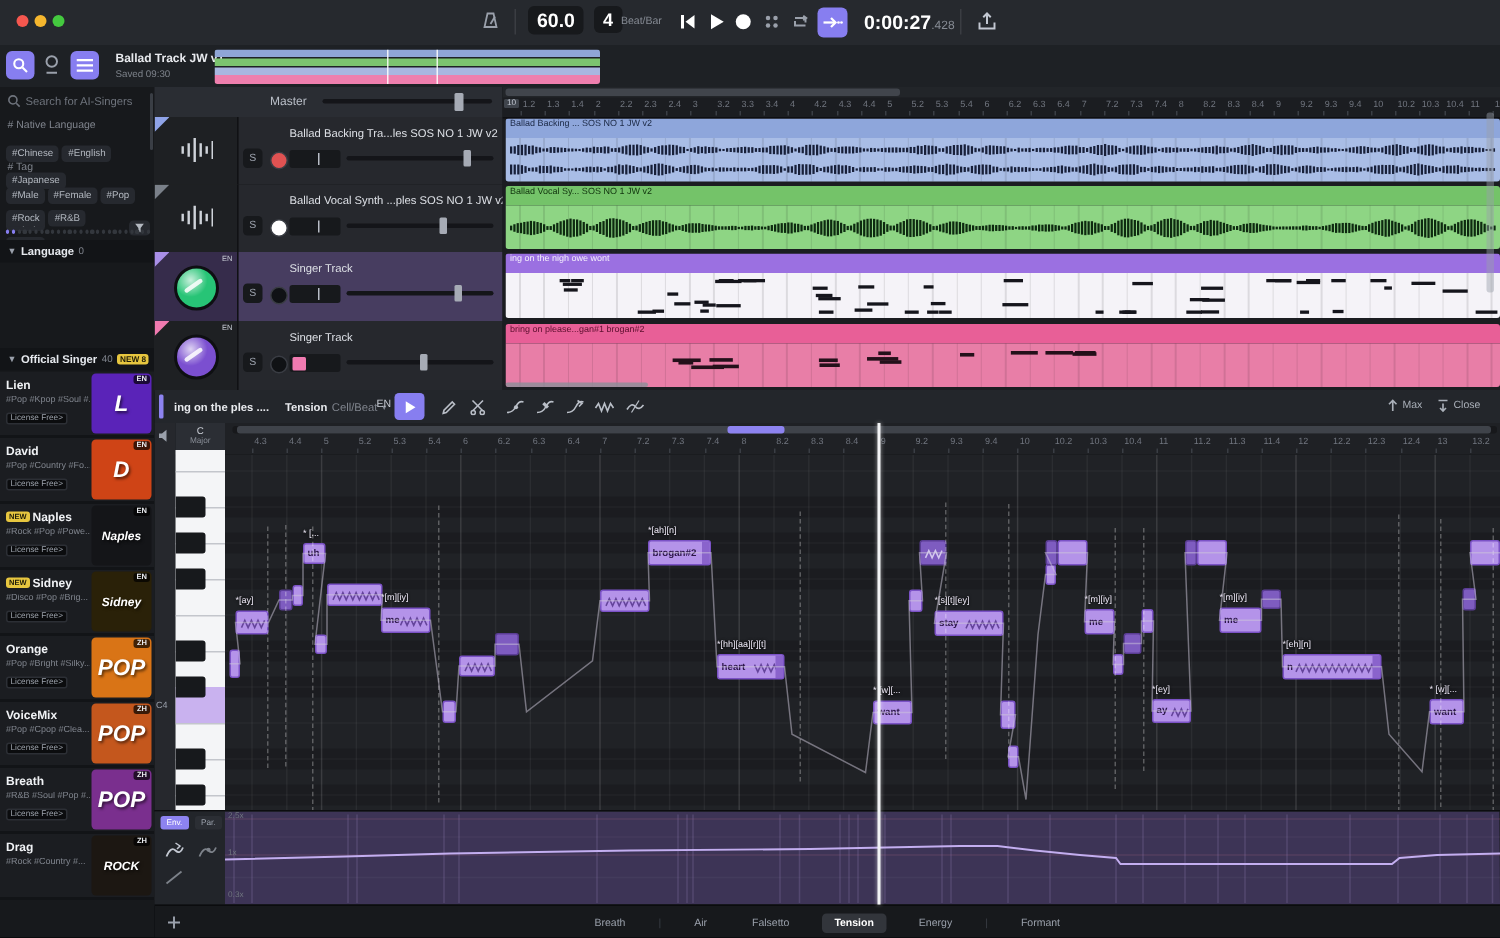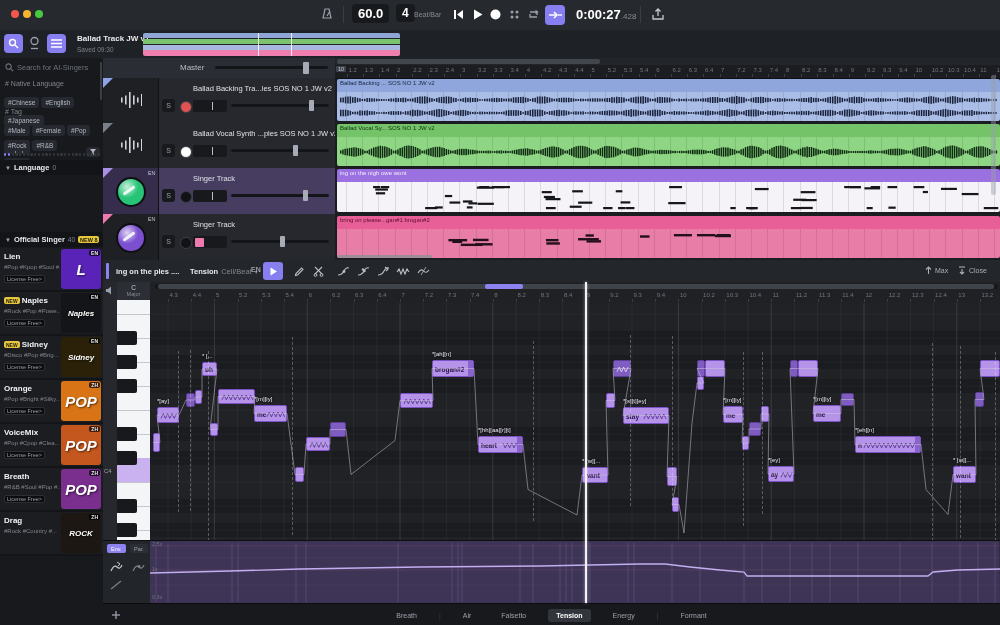--- a/index.html
+++ b/index.html
@@ -247,20 +247,31 @@
     </div>
     <div class="abs" id="singers" style="left:0;top:190px;width:103px">
         <div class="singer">
           <div class="row" style="position: absolute; left: 4px; top: 4px;">
             <span class="nm">Lien</span>
           </div>
           <div class="tg" style="position: absolute; left: 4px; top: 16px;">#Pop #Kpop #Soul #...</div>
           <span class="lic" style="position: absolute; left: 4px; top: 27px;">License Free&gt;</span>
           <div class="art" style="background: rgb(90, 35, 184); font-size: 15px;">
             <span style="text-shadow: rgba(0, 0, 0, 0.6) 1px 1px 2px;">L</span>
+            <span class="artbadge">EN</span>
+          </div>
+        </div>
+        <div class="singer">
+          <div class="row" style="position: absolute; left: 4px; top: 4px;">
+            <span class="nm">David</span>
+          </div>
+          <div class="tg" style="position: absolute; left: 4px; top: 16px;">#Pop #Country #Fo...</div>
+          <span class="lic" style="position: absolute; left: 4px; top: 27px;">License Free&gt;</span>
+          <div class="art" style="background: rgb(207, 68, 22); font-size: 15px;">
+            <span style="text-shadow: rgba(0, 0, 0, 0.6) 1px 1px 2px;">D</span>
             <span class="artbadge">EN</span>
           </div>
         </div>
         <div class="singer">
           <div class="row" style="position: absolute; left: 4px; top: 4px;">
             <span class="newb">NEW</span>
             <span class="nm">Naples</span>
           </div>
           <div class="tg" style="position: absolute; left: 4px; top: 16px;">#Rock #Pop #Powe...</div>
           <span class="lic" style="position: absolute; left: 4px; top: 27px;">License Free&gt;</span>

